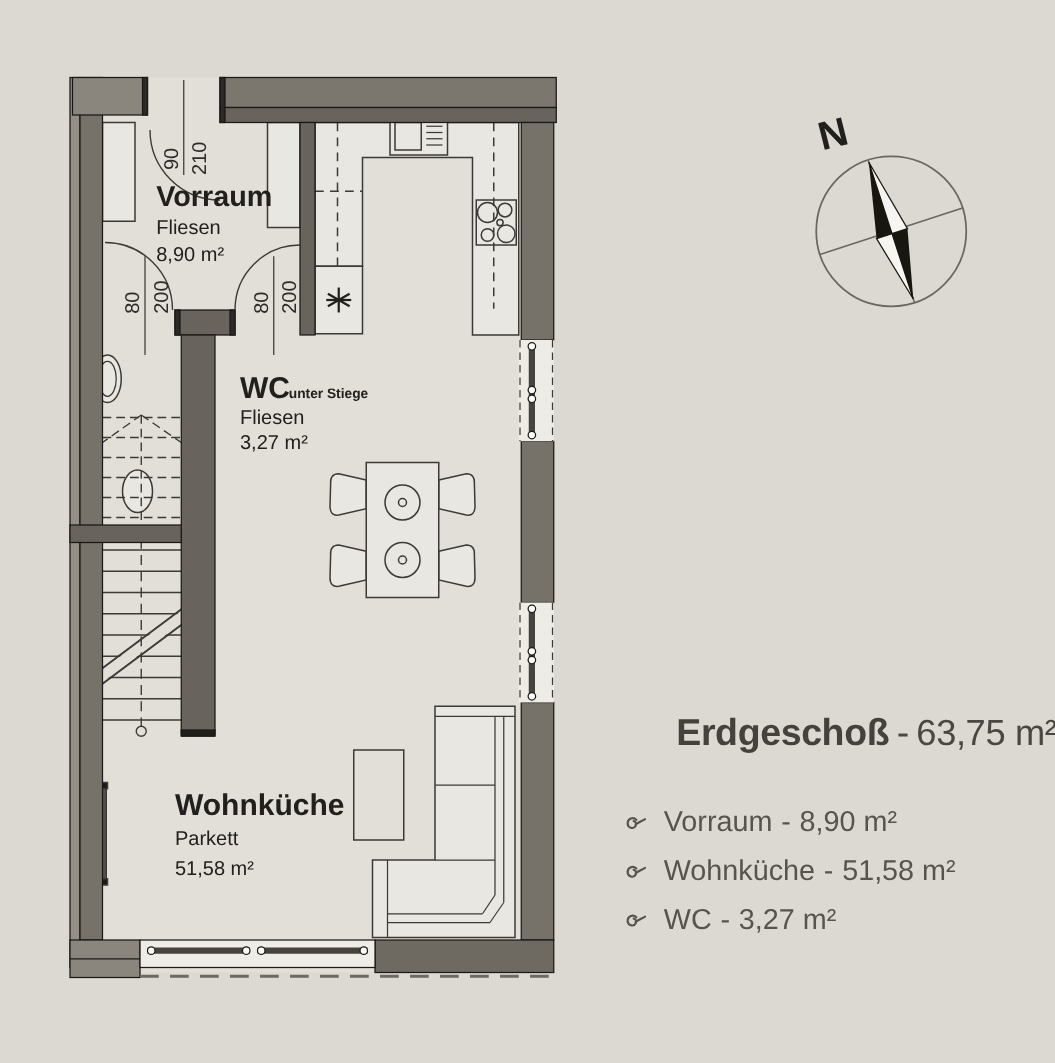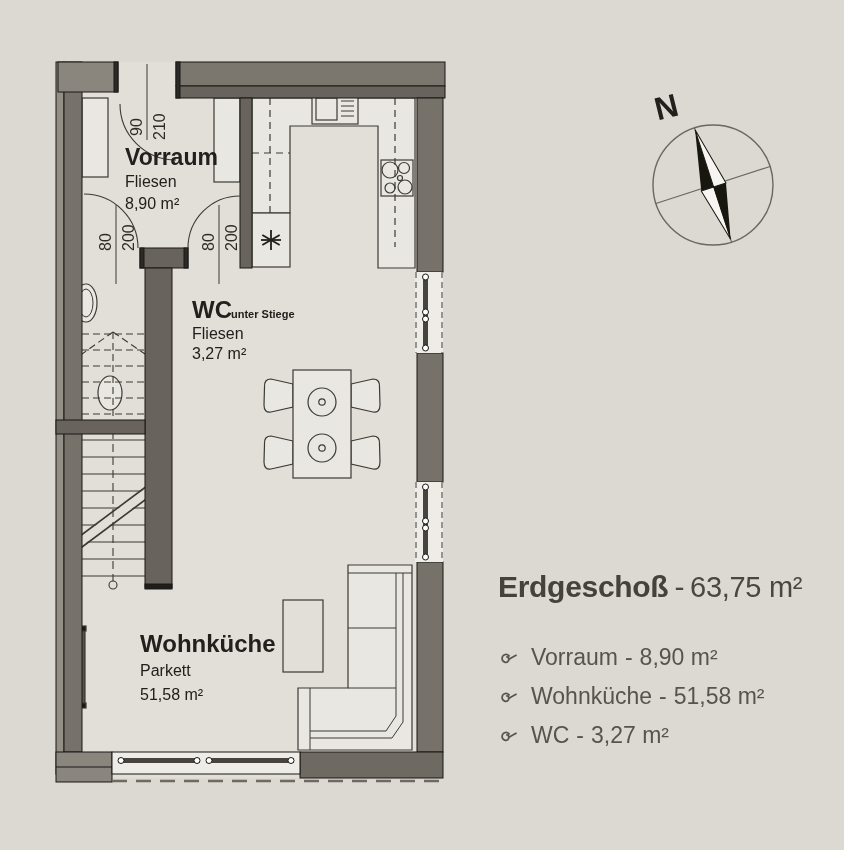--- a/index.html
+++ b/index.html
@@ -11,21 +11,21 @@
   body{background:var(--bg);font-family:"Liberation Sans",sans-serif;}
   .stage{position:relative;width:844px;height:850px;background:var(--bg);overflow:hidden;}
   .plan-svg{position:absolute;left:0;top:0;}
   svg text{font-family:"Liberation Sans",sans-serif;fill:var(--ink);}
   .room-name{font-weight:bold;font-size:23px;}
   .room-name.big{font-size:24px;}
   .room-sub{font-size:16px;}
   .room-suffix{font-weight:bold;font-size:11px;}
   .dim{font-size:16px;fill:#2e2c29;}
   .legend{position:absolute;left:498px;top:570px;width:330px;color:var(--legend-ink);}
-  .legend-title{font-size:30px;letter-spacing:-0.3px;color:var(--title-ink);font-weight:600;white-space:nowrap;}
+  .legend-title{font-size:30px;letter-spacing:-0.3px;color:var(--title-ink);font-weight:600;white-space:nowrap;margin-left:43px;}
   .legend-title .t-area{font-weight:400;font-size:29px;color:#4a4742;}
   .legend-title .t-sep{font-weight:400;color:#4a4742;padding:0 6px;}
   .legend-items{margin-top:34px;}
   .legend-item{display:flex;align-items:center;height:39px;font-size:23px;white-space:nowrap;}
   .bullet{flex:0 0 auto;margin-right:13px;margin-top:2px;}
   .legend-item .i-sep{padding:0 7px;}
 </style>
 </head>
 <body>
 

